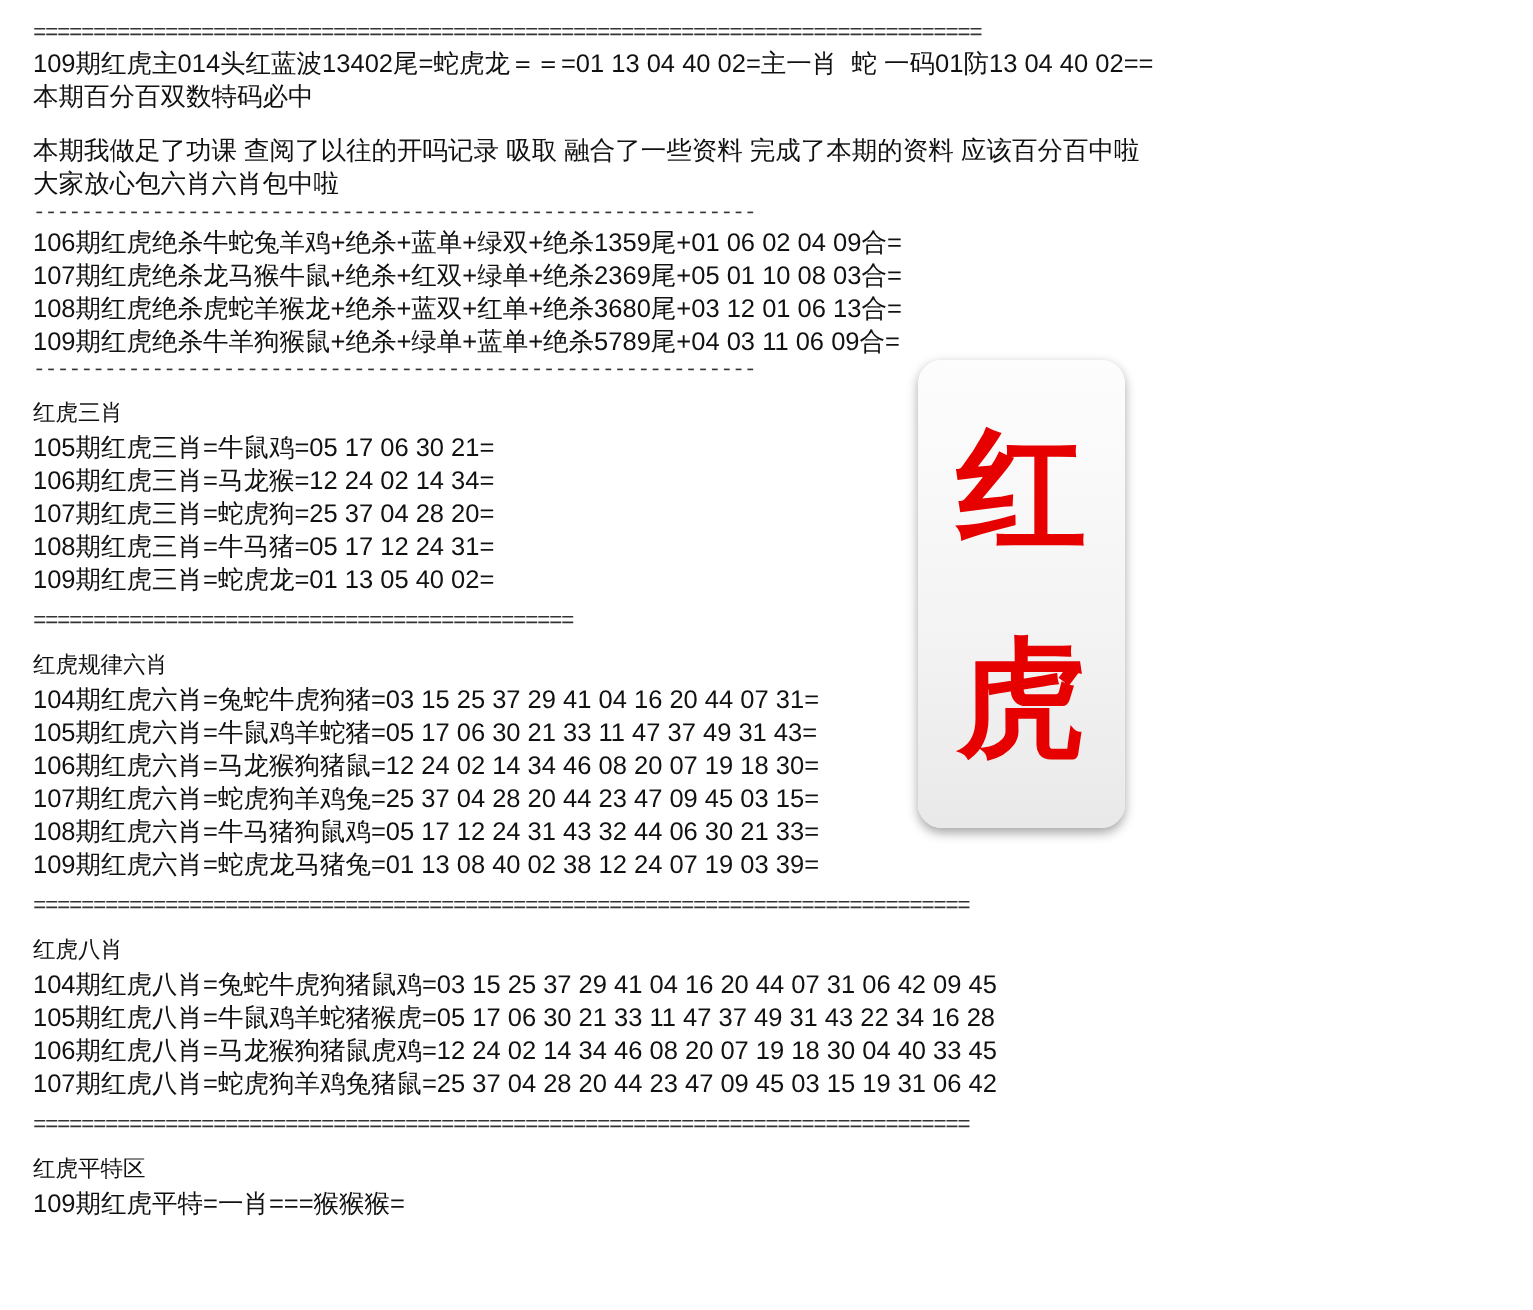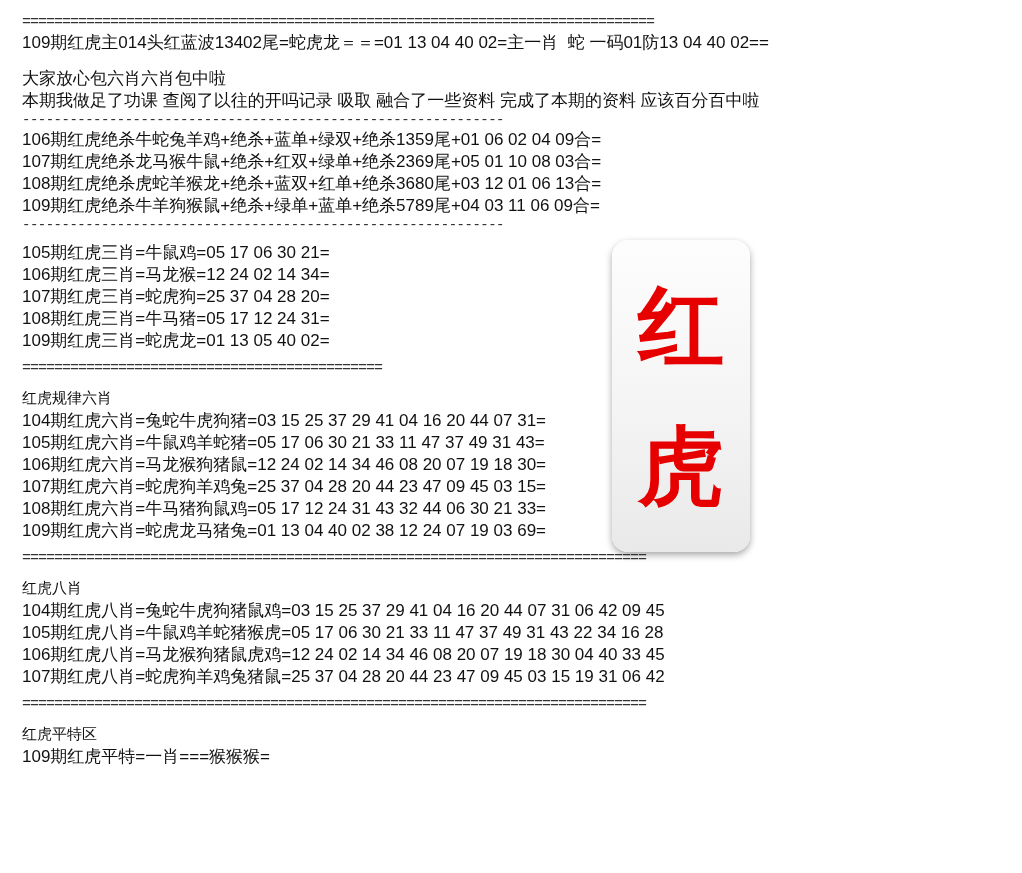--- a/index.html
+++ b/index.html
@@ -91,54 +91,56 @@
   <div class="tile">
     <div class="tile-char">红</div>
     <div class="tile-char">虎</div>
   </div>
 
   <div class="content widelines">
 
     <div class="rule heavy">===============================================================================</div>
 
     <div class="line">109期红虎主014头红蓝波13402尾=蛇虎龙＝＝=01 13 04 40 02=主一肖  蛇 一码01防13 04 40 02==</div>
+    <div class="line">本期百分百双数特码必中</div>
 
     <div class="spacer-md"></div>
 
+    <div class="line">本期我做足了功课 查阅了以往的开吗记录 吸取 融合了一些资料 完成了本期的资料 应该百分百中啦</div>
     <div class="line">大家放心包六肖六肖包中啦</div>
-    <div class="line">本期我做足了功课 查阅了以往的开吗记录 吸取 融合了一些资料 完成了本期的资料 应该百分百中啦</div>
 
     <div class="rule">-------------------------------------------------------------</div>
 
     <div class="line">106期红虎绝杀牛蛇兔羊鸡+绝杀+蓝单+绿双+绝杀1359尾+01 06 02 04 09合=</div>
     <div class="line">107期红虎绝杀龙马猴牛鼠+绝杀+红双+绿单+绝杀2369尾+05 01 10 08 03合=</div>
     <div class="line">108期红虎绝杀虎蛇羊猴龙+绝杀+蓝双+红单+绝杀3680尾+03 12 01 06 13合=</div>
     <div class="line">109期红虎绝杀牛羊狗猴鼠+绝杀+绿单+蓝单+绝杀5789尾+04 03 11 06 09合=</div>
 
     <div class="rule">-------------------------------------------------------------</div>
 
     <div class="spacer-sm"></div>
 
+    <div class="heading">红虎三肖</div>
     <div class="line">105期红虎三肖=牛鼠鸡=05 17 06 30 21=</div>
     <div class="line">106期红虎三肖=马龙猴=12 24 02 14 34=</div>
     <div class="line">107期红虎三肖=蛇虎狗=25 37 04 28 20=</div>
     <div class="line">108期红虎三肖=牛马猪=05 17 12 24 31=</div>
     <div class="line">109期红虎三肖=蛇虎龙=01 13 05 40 02=</div>
 
     <div class="spacer-sm"></div>
     <div class="rule heavy">=============================================</div>
     <div class="spacer-sm"></div>
 
     <div class="heading">红虎规律六肖</div>
     <div class="line">104期红虎六肖=兔蛇牛虎狗猪=03 15 25 37 29 41 04 16 20 44 07 31=</div>
     <div class="line">105期红虎六肖=牛鼠鸡羊蛇猪=05 17 06 30 21 33 11 47 37 49 31 43=</div>
     <div class="line">106期红虎六肖=马龙猴狗猪鼠=12 24 02 14 34 46 08 20 07 19 18 30=</div>
     <div class="line">107期红虎六肖=蛇虎狗羊鸡兔=25 37 04 28 20 44 23 47 09 45 03 15=</div>
     <div class="line">108期红虎六肖=牛马猪狗鼠鸡=05 17 12 24 31 43 32 44 06 30 21 33=</div>
-    <div class="line">109期红虎六肖=蛇虎龙马猪兔=01 13 04 40 02 38 12 24 07 19 03 69=</div>
+    <div class="line">109期红虎六肖=蛇虎龙马猪兔=01 13 08 40 02 38 12 24 07 19 03 39=</div>
 
     <div class="spacer-sm"></div>
     <div class="rule heavy">==============================================================================</div>
     <div class="spacer-sm"></div>
 
     <div class="heading">红虎八肖</div>
     <div class="line">104期红虎八肖=兔蛇牛虎狗猪鼠鸡=03 15 25 37 29 41 04 16 20 44 07 31 06 42 09 45</div>
     <div class="line">105期红虎八肖=牛鼠鸡羊蛇猪猴虎=05 17 06 30 21 33 11 47 37 49 31 43 22 34 16 28</div>
     <div class="line">106期红虎八肖=马龙猴狗猪鼠虎鸡=12 24 02 14 34 46 08 20 07 19 18 30 04 40 33 45</div>
     <div class="line">107期红虎八肖=蛇虎狗羊鸡兔猪鼠=25 37 04 28 20 44 23 47 09 45 03 15 19 31 06 42</div>

